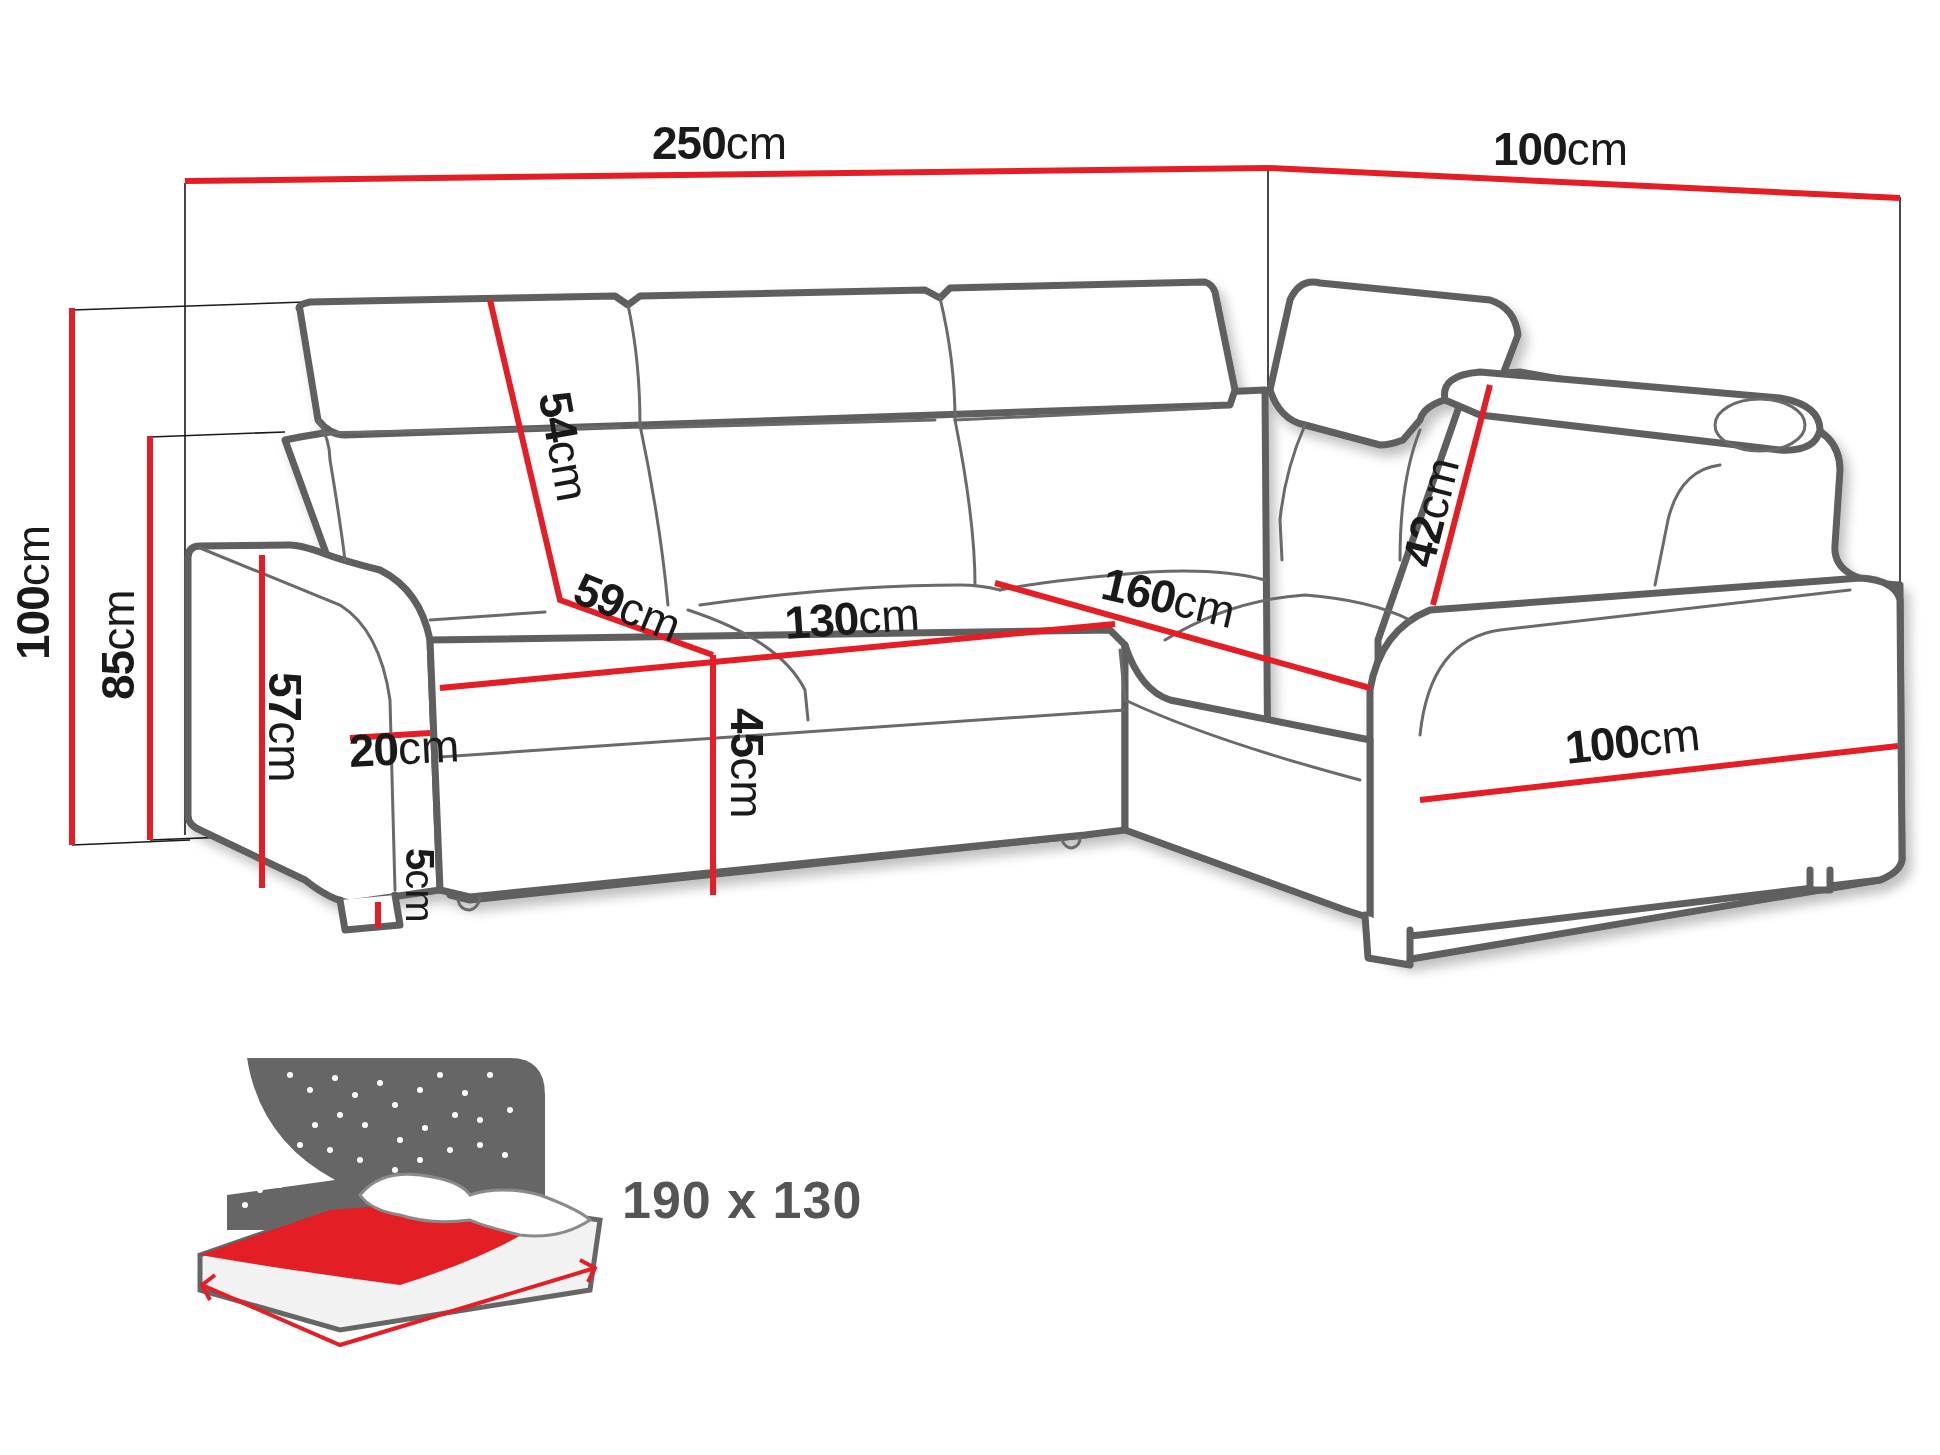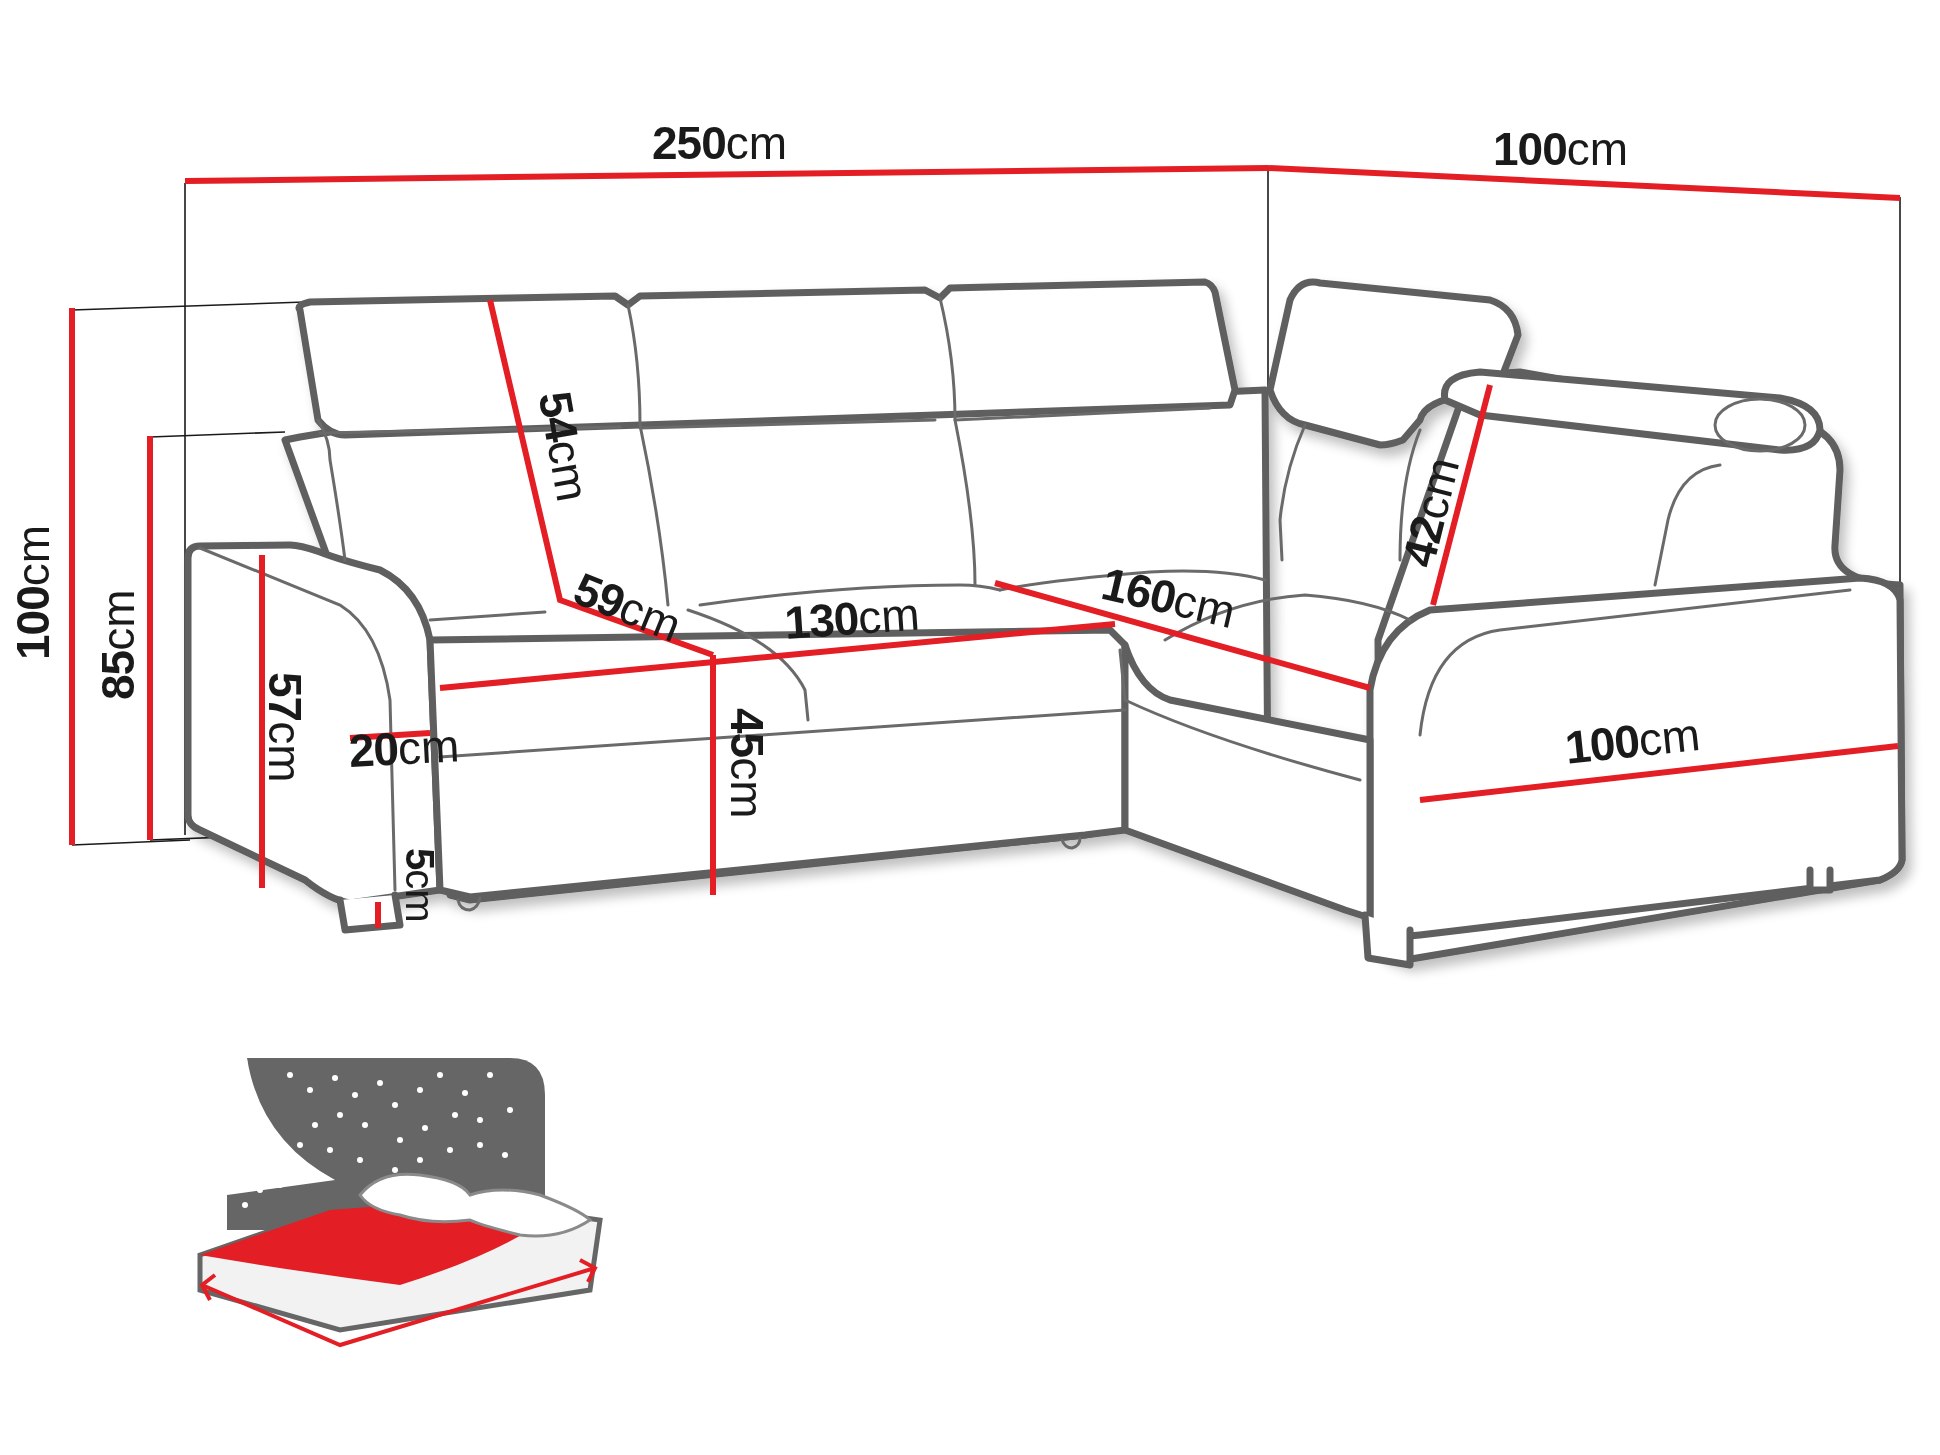--- a/index.html
+++ b/index.html
@@ -205,13 +205,14 @@
   <div class="label" style="left:1108px; top:560px; transform: rotate(13deg);">
     <span class="num">160</span><span class="unit">cm</span>
   </div>
   <div class="label" style="left:1395px; top:560px; transform: rotate(-76deg);">
     <span class="num">42</span><span class="unit">cm</span>
   </div>
   <div class="label" style="left:1563px; top:725px; transform: rotate(-6deg);">
     <span class="num">100</span><span class="unit">cm</span>
   </div>
 
+  <div class="bed-text">190 x 130</div>
 </div>
 
 </body></html>

